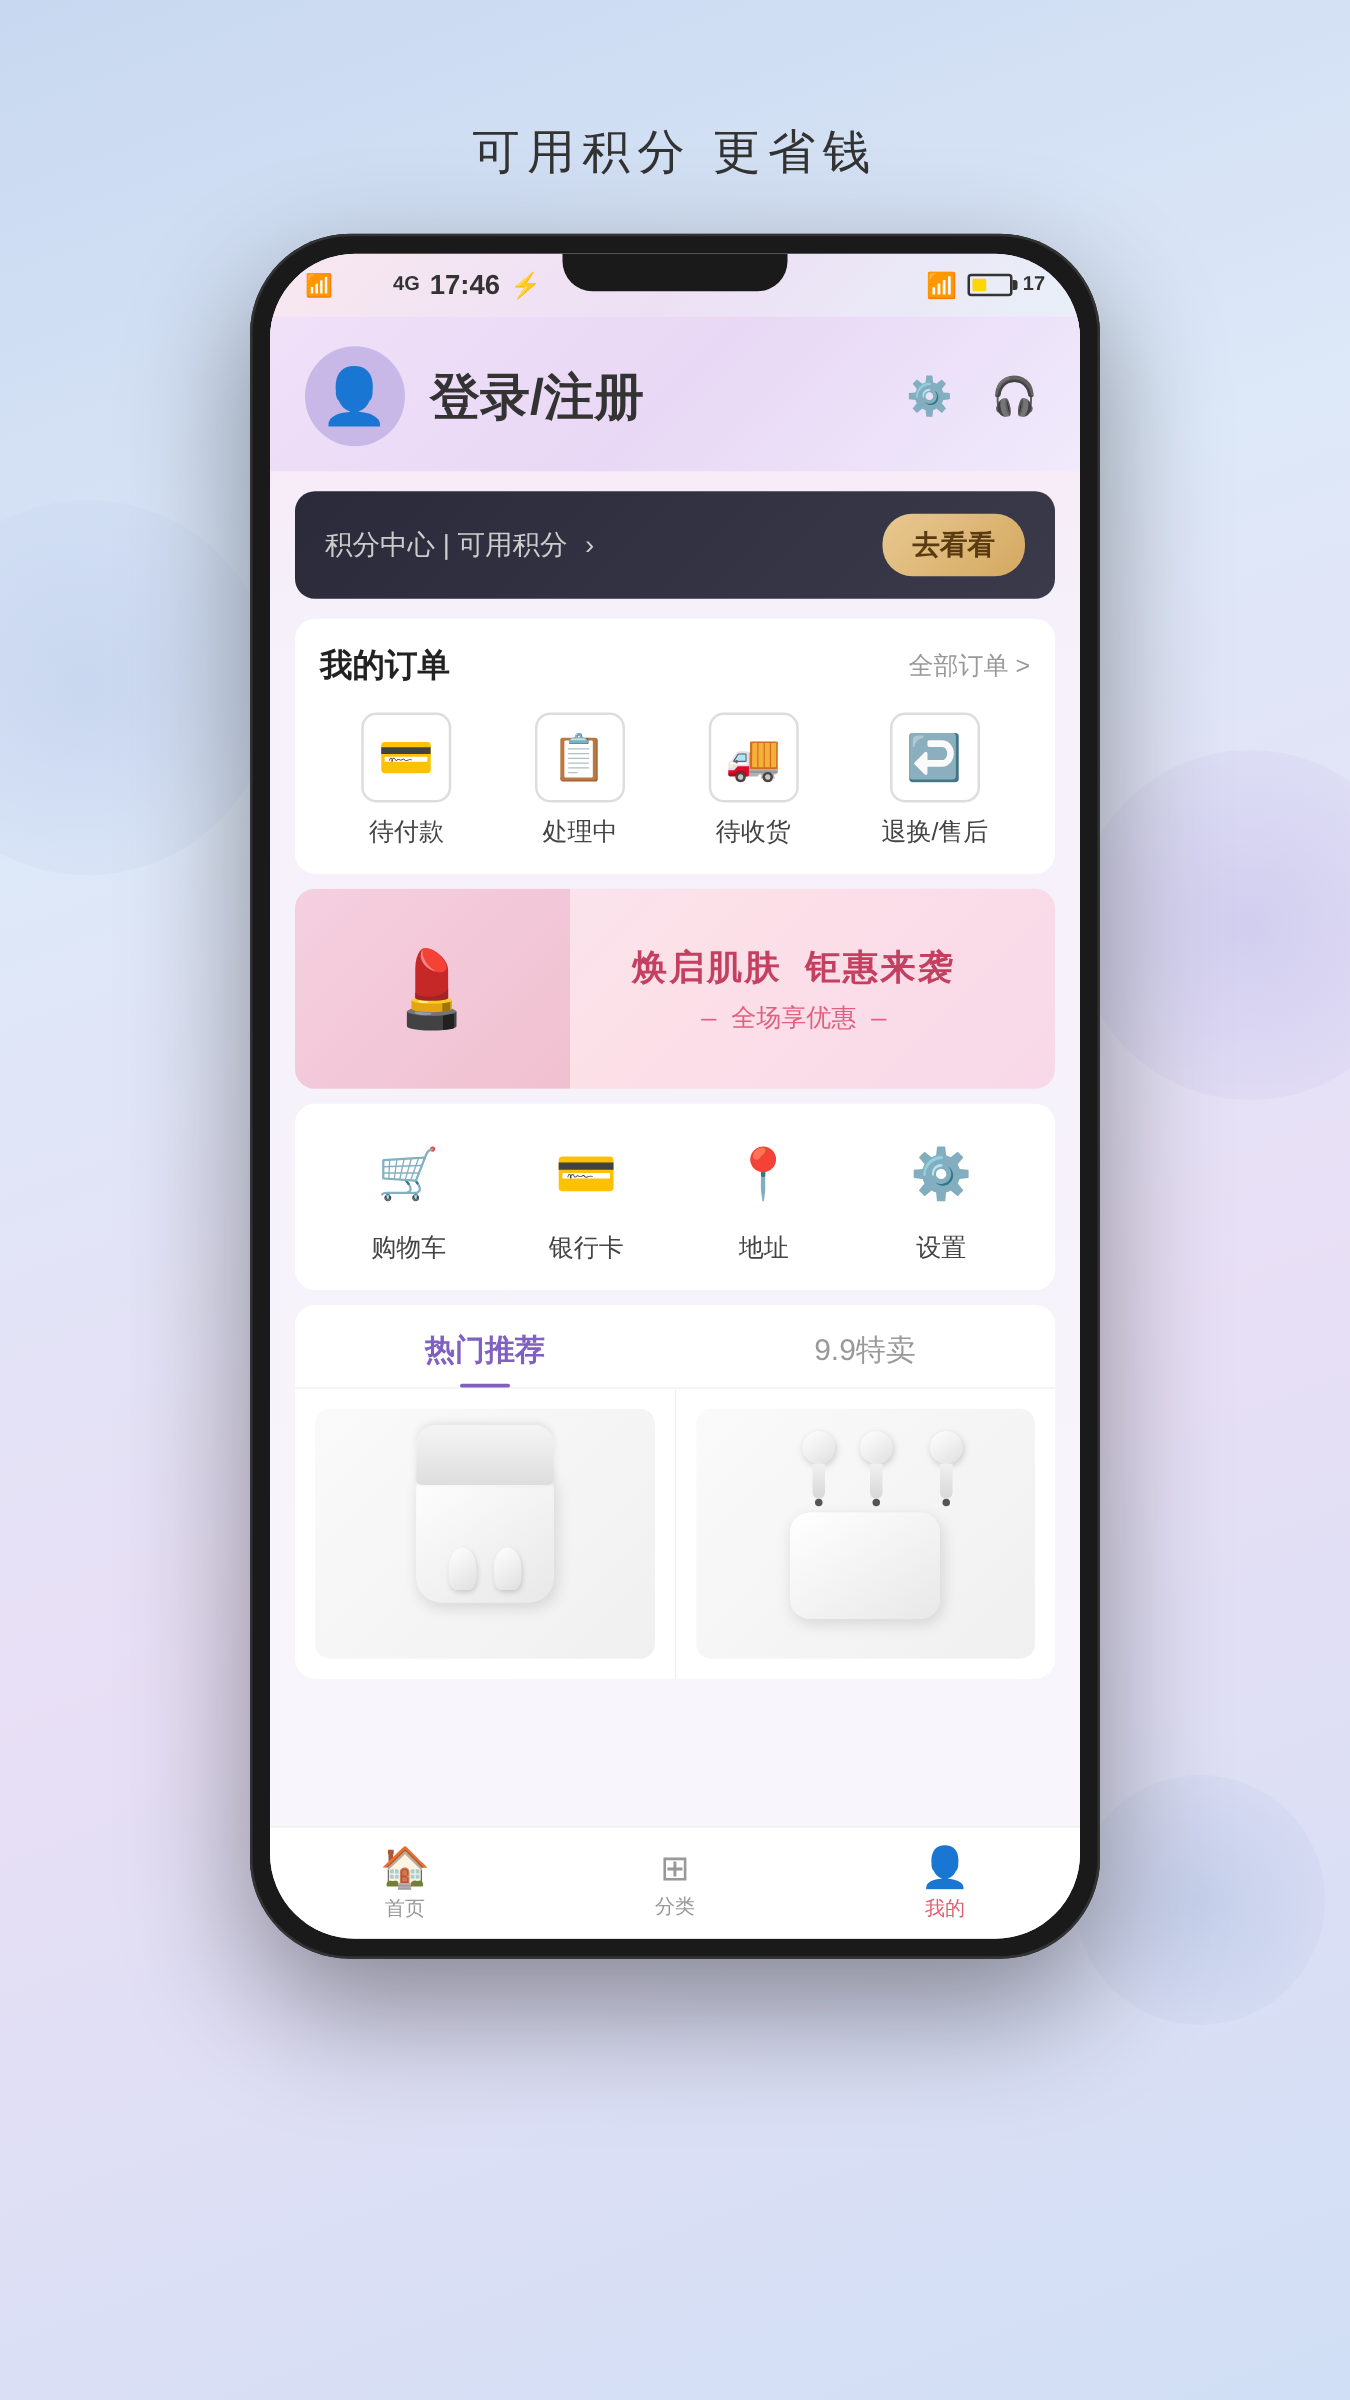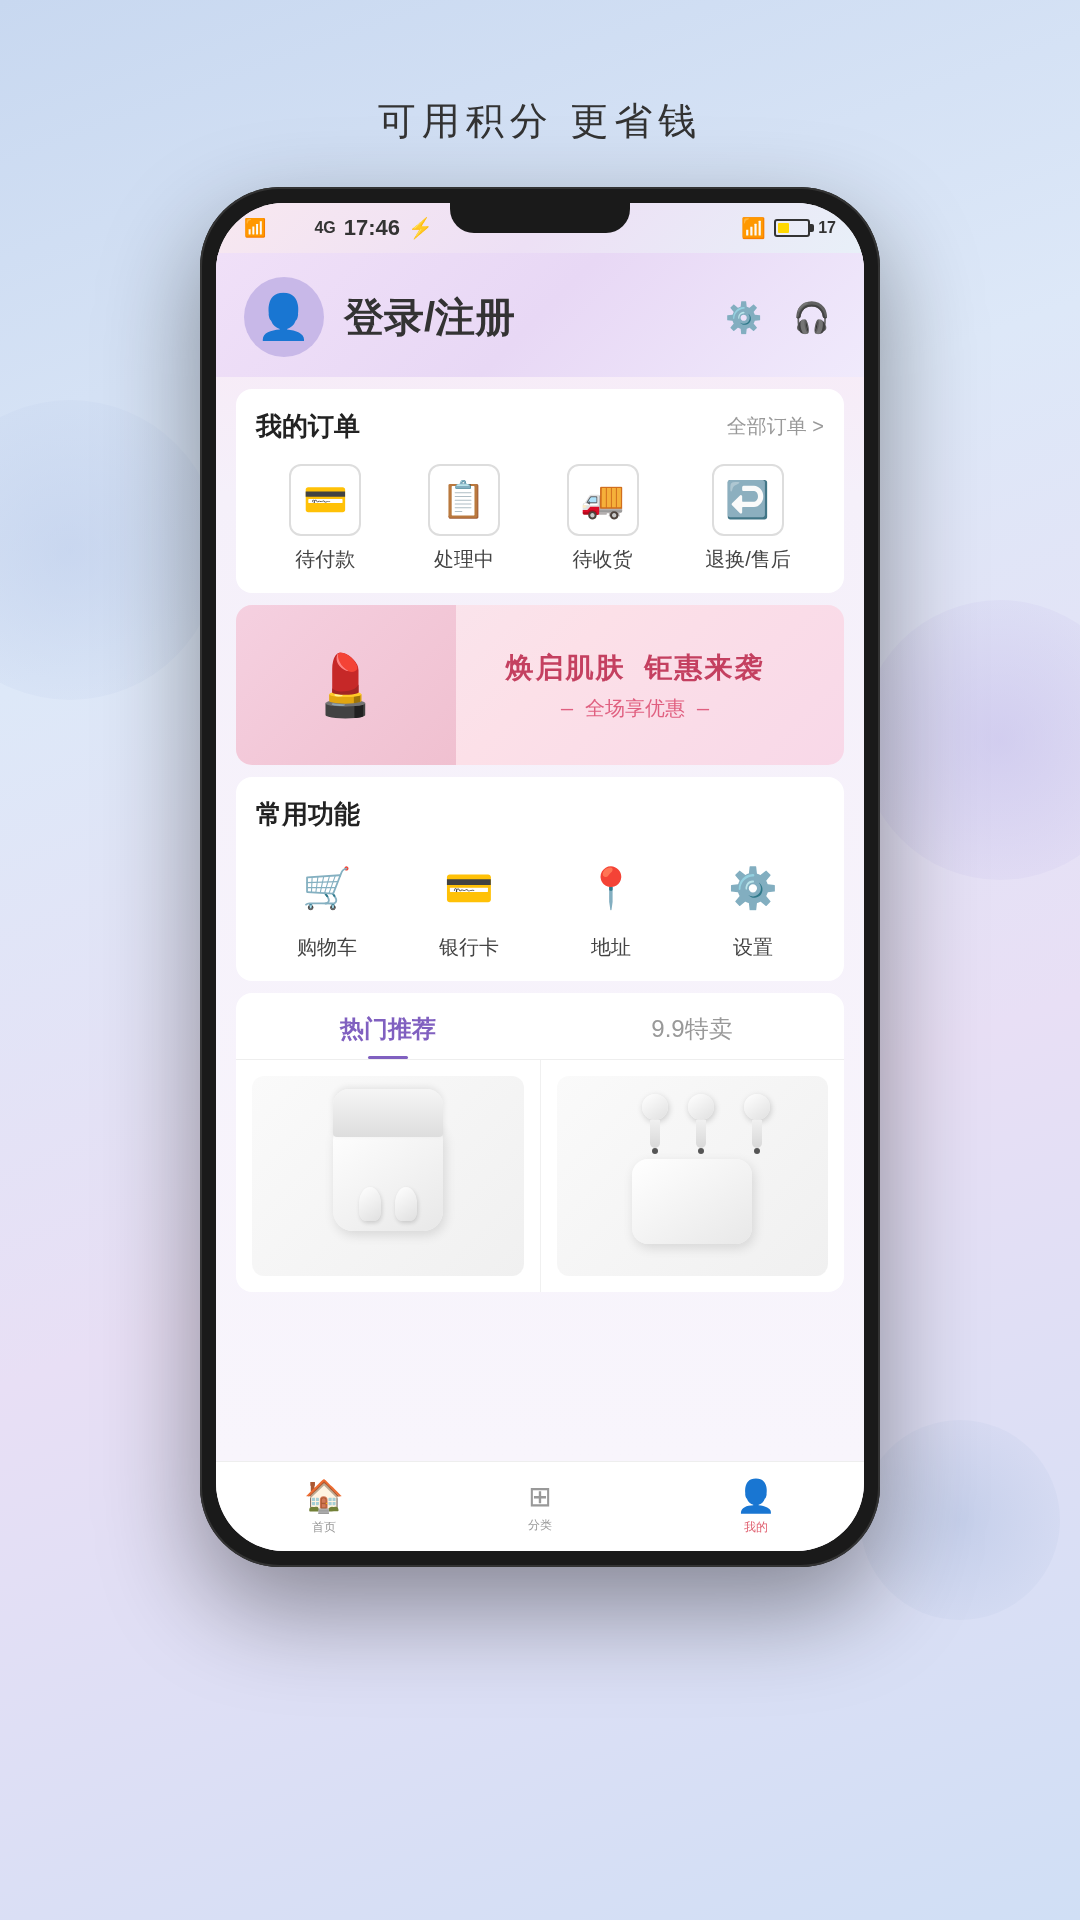--- a/index.html
+++ b/index.html
@@ -323,21 +323,21 @@
     .nav-item {
       flex: 1;
       display: flex;
       flex-direction: column;
       align-items: center;
       justify-content: center;
       gap: 4px;
       cursor: pointer;
     }
     .nav-icon { font-size: 32px; color: #999; }
-    .nav-label { font-size: 12px; color: #999; }
+    .nav-label { font-size: 16px; color: #999; }
     .nav-item.active .nav-icon { color: #e06070; }
     .nav-item.active .nav-label { color: #e06070; }
 
     
     .notch {
       position: absolute;
       top: 0; left: 50%;
       transform: translateX(-50%);
       width: 180px; height: 30px;
       background: #1a1a1a;
@@ -388,20 +388,27 @@
         <div class="profile-icons">
           <div class="profile-icon-btn">
             <span>⚙️</span>
           </div>
           <div class="profile-icon-btn">
             <span>🎧</span>
           </div>
         </div>
       </div>
 
+      <div class="points-banner">
+        <div class="points-text">
+          <span>积分中心 | 可用积分</span>
+          <span class="points-arrow">›</span>
+        </div>
+        <button class="points-btn">去看看</button>
+      </div>
 
       <div class="section">
         <div class="section-header">
           <span class="section-title">我的订单</span>
           <span class="section-more">全部订单 &gt;</span>
         </div>
         <div class="order-icons">
           <div class="order-item">
             <div class="order-icon-box">💳</div>
             <span class="order-label">待付款</span>
@@ -425,23 +432,20 @@
         <div class="banner-image-area">
           <span style="font-size:60px;">💄</span>
         </div>
         <div class="banner-text-area">
           <div class="banner-title">焕启肌肤 钜惠来袭</div>
           <div class="banner-subtitle">— 全场享优惠 —</div>
         </div>
       </div>
 
       <div class="section">
-        <div class="section-header">
-          <span class="section-title">常用功能</span>
-        </div>
         <div class="func-icons">
           <div class="func-item">
             <div class="func-icon-box icon-cart">🛒</div>
             <span class="func-label">购物车</span>
           </div>
           <div class="func-item">
             <div class="func-icon-box icon-bank">💳</div>
             <span class="func-label">银行卡</span>
           </div>
           <div class="func-item">

